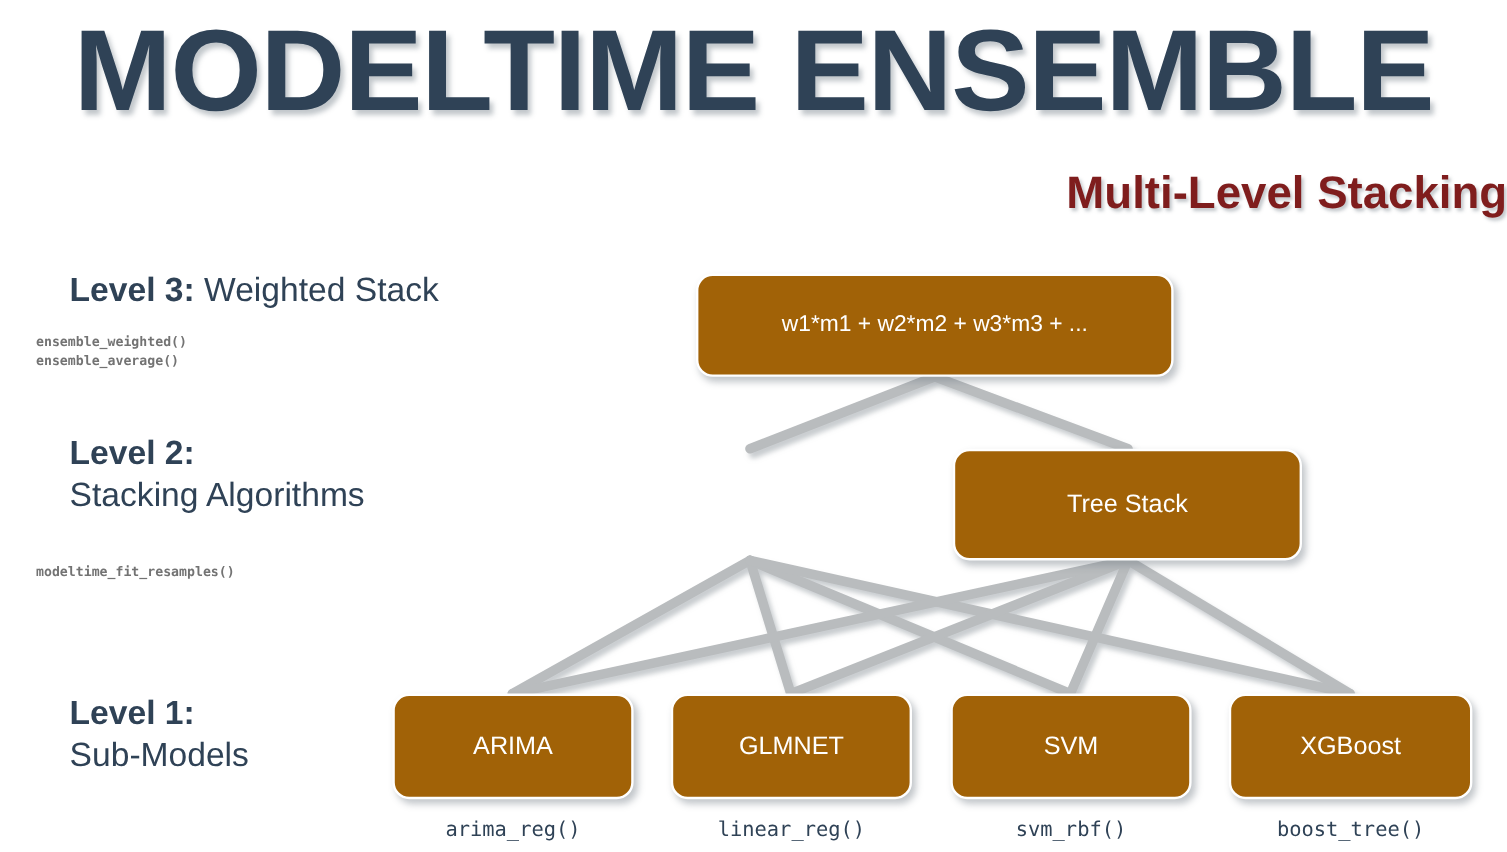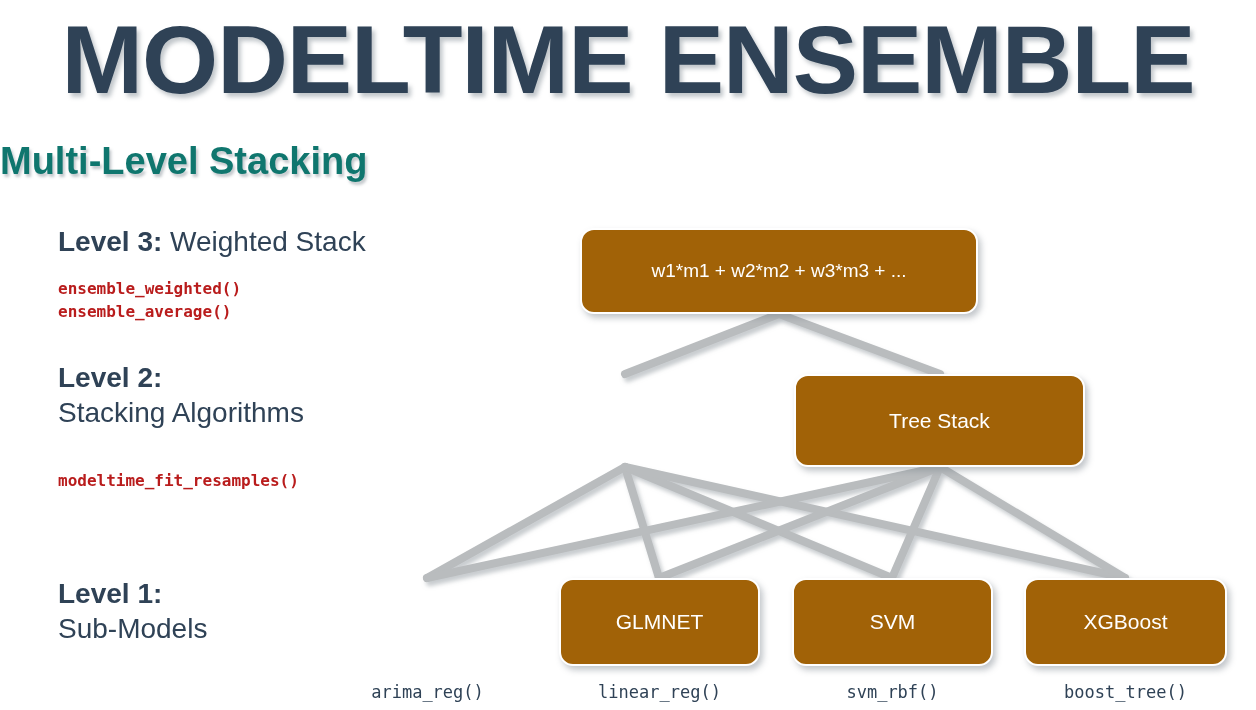--- a/index.html
+++ b/index.html
@@ -35,49 +35,48 @@
     text-shadow: 3px 4px 4px rgba(120,130,140,0.45);
     transform: scaleX(1.02);
     transform-origin: center top;
     white-space: nowrap;
   }
   .subtitle {
     position: absolute;
     left: 0;
     top: 140px;
     width: 1256px;
-    text-align: left;
+    text-align: right;
     font-size: 38px;
     font-weight: bold;
-    color: #0f766e;
+    color: #7f1d1d;
     text-shadow: 2px 3px 3px rgba(120,130,140,0.45);
     white-space: nowrap;
   }
 
   
   .level-label {
     position: absolute;
     color: #2f4256;
     font-size: 28px;
     line-height: 1.26;
     white-space: nowrap;
     margin-left: 28px;
   }
   .level-label .lv-strong { font-weight: bold; }
   .level-label .lv-rest   { font-weight: normal; }
 
   .code-list {
     position: absolute;
     font-family: "DejaVu Sans Mono", monospace;
-    font-size: 16px;
+    font-size: 11px;
     font-weight: bold;
-    color: #b91c1c;
+    color: #737373;
     line-height: 1.45;
     white-space: nowrap;
-    margin-left: 28px;
   }
 
   
   .node {
     position: absolute;
     background: #a16207;
     border: 2px solid #ffffff;
     border-radius: 14px;
     box-shadow: 3px 4px 6px rgba(120,128,138,0.45);
     display: flex;
@@ -163,20 +162,23 @@
   </div>
 
   <div class="node top" style="left:580px; top:228px; width:398px; height:86px;">
     <span>w1*m1 + w2*m2 + w3*m3 + ...</span>
   </div>
 
   <div class="node lvl2" style="left:794px; top:374px; width:291px; height:93px;">
     <span>Tree Stack</span>
   </div>
 
+  <div class="node lvl1" style="left:327px; top:578px; width:201px; height:88px;">
+    <span>ARIMA</span>
+  </div>
   <div class="node-code" style="left:327px; top:682px; width:201px;">arima_reg()</div>
 
   <div class="node lvl1" style="left:559px; top:578px; width:201px; height:88px;">
     <span>GLMNET</span>
   </div>
   <div class="node-code" style="left:559px; top:682px; width:201px;">linear_reg()</div>
 
   <div class="node lvl1" style="left:792px; top:578px; width:201px; height:88px;">
     <span>SVM</span>
   </div>

